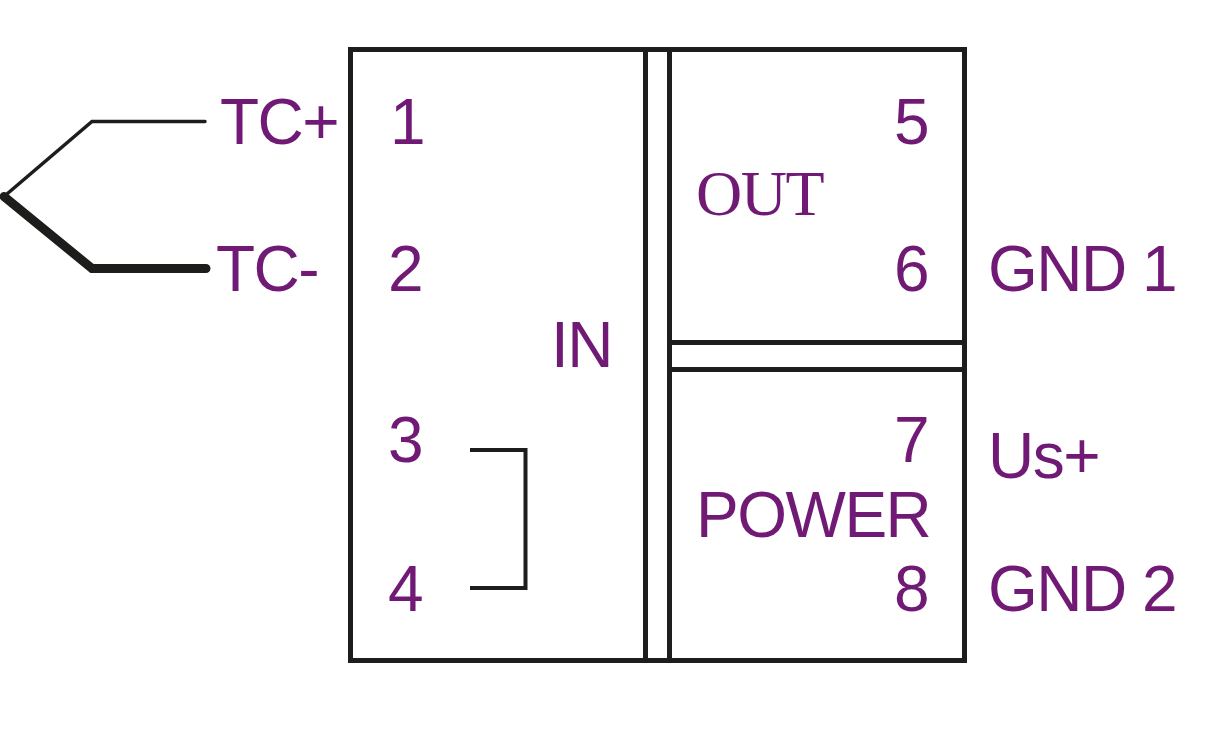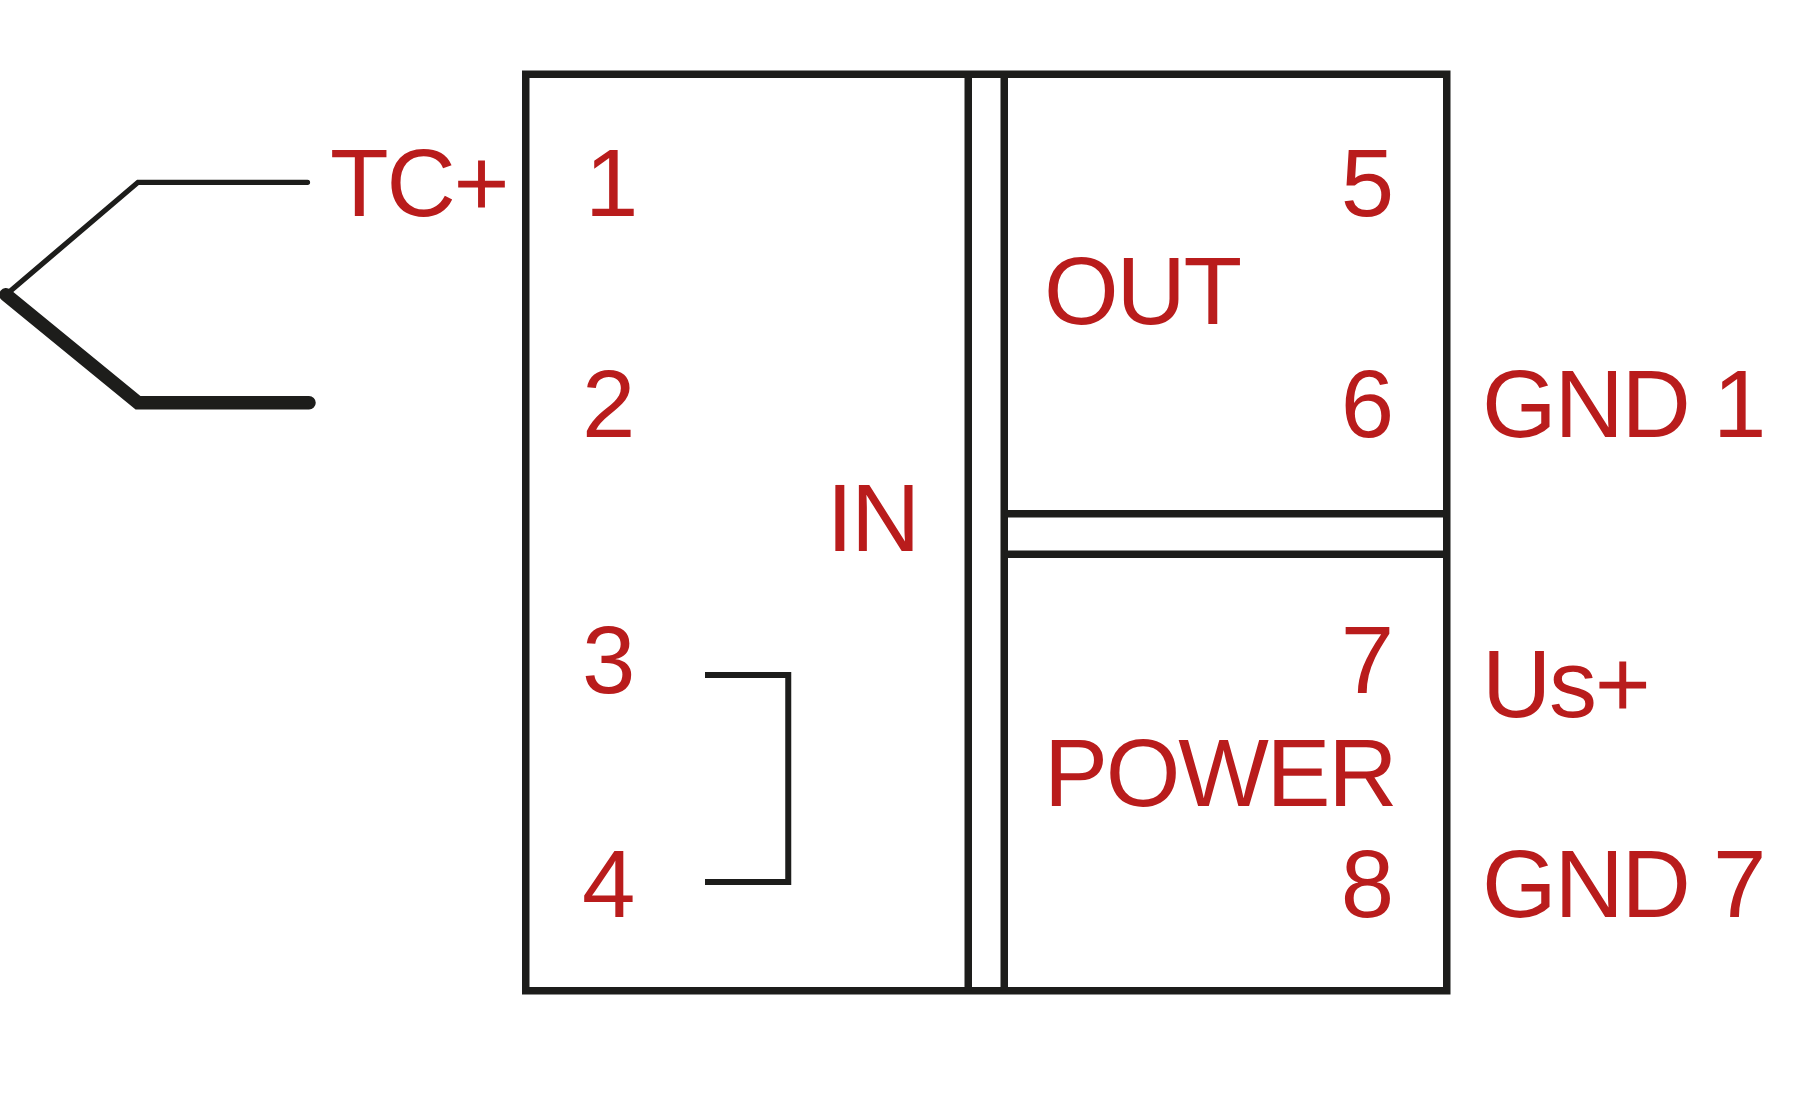--- a/index.html
+++ b/index.html
@@ -30,35 +30,35 @@
   .split         { stroke-width: 5; }
   .jumper        { stroke-width: 4; stroke-linecap: butt; stroke-linejoin: miter; }
   .wire-thin     { stroke-width: 3.5; stroke-linecap: round; stroke-linejoin: miter; }
   .wire-thick    { stroke-width: 9;   stroke-linecap: round; stroke-linejoin: miter; }
   .t-label {
     position: absolute;
     font-size: 64px;
     line-height: 1;
     letter-spacing: -1.5px;
     white-space: nowrap;
-    color: #b91c1c;
+    color: #701a75;
   }
   .ra { text-align: right; }
   #lbl-tc-plus   { left: 220px; top: 90px;  }
   #lbl-tc-minus  { left: 216px; top: 237px; }
   #lbl-n1        { left: 390px; top: 90px;  }
   #lbl-n2        { left: 388px; top: 237px; }
   #lbl-n3        { left: 388px; top: 408px; }
   #lbl-n4        { left: 388px; top: 557px; }
   #lbl-in        { left: 510px; top: 313px; width: 102px; }
   #lbl-n5        { left: 828px; top: 90px;  width: 100px; }
   #lbl-n6        { left: 828px; top: 237px; width: 100px; }
   #lbl-n7        { left: 828px; top: 408px; width: 100px; }
   #lbl-n8        { left: 828px; top: 557px; width: 100px; }
-  #lbl-out       { left: 696px; top: 162px; }
+  #lbl-out       { left: 696px; top: 162px; font-family: Liberation Serif, serif; }
   #lbl-power     { left: 696px; top: 483px; }
   #lbl-out-plus  { left: 988px; top: 90px;  }
   #lbl-gnd1      { left: 988px; top: 237px; text-align: center; }
   #lbl-us-plus   { left: 988px; top: 424px; }
   #lbl-gnd2      { left: 988px; top: 557px; }
 </style>
 </head>
 <body>
 
 <div class="stage">
@@ -73,32 +73,33 @@
     <line class="divider" x1="645.5" y1="49.5" x2="645.5" y2="660.5"></line>
     <line class="divider" x1="669.5" y1="49.5" x2="669.5" y2="660.5"></line>
 
     <line class="split" x1="669.5" y1="342.5" x2="964.5" y2="342.5"></line>
     <line class="split" x1="669.5" y1="369.5" x2="964.5" y2="369.5"></line>
 
     <polyline class="jumper" points="470,450 525.5,450 525.5,588 470,588"></polyline>
   </svg>
 
   <div class="t-label" id="lbl-tc-plus">TC+</div>
+  <div class="t-label" id="lbl-tc-minus">TC-</div>
 
   <div class="t-label" id="lbl-n1">1</div>
   <div class="t-label" id="lbl-n2">2</div>
   <div class="t-label" id="lbl-n3">3</div>
   <div class="t-label" id="lbl-n4">4</div>
   <div class="t-label ra" id="lbl-in">IN</div>
 
   <div class="t-label ra" id="lbl-n5">5</div>
   <div class="t-label ra" id="lbl-n6">6</div>
   <div class="t-label" id="lbl-out">OUT</div>
 
   <div class="t-label ra" id="lbl-n7">7</div>
   <div class="t-label ra" id="lbl-n8">8</div>
   <div class="t-label" id="lbl-power">POWER</div>
 
   <div class="t-label" id="lbl-gnd1">GND 1</div>
   <div class="t-label" id="lbl-us-plus">Us+</div>
-  <div class="t-label" id="lbl-gnd2">GND 7</div>
+  <div class="t-label" id="lbl-gnd2">GND 2</div>
 
 </div>
 
 </body></html>

